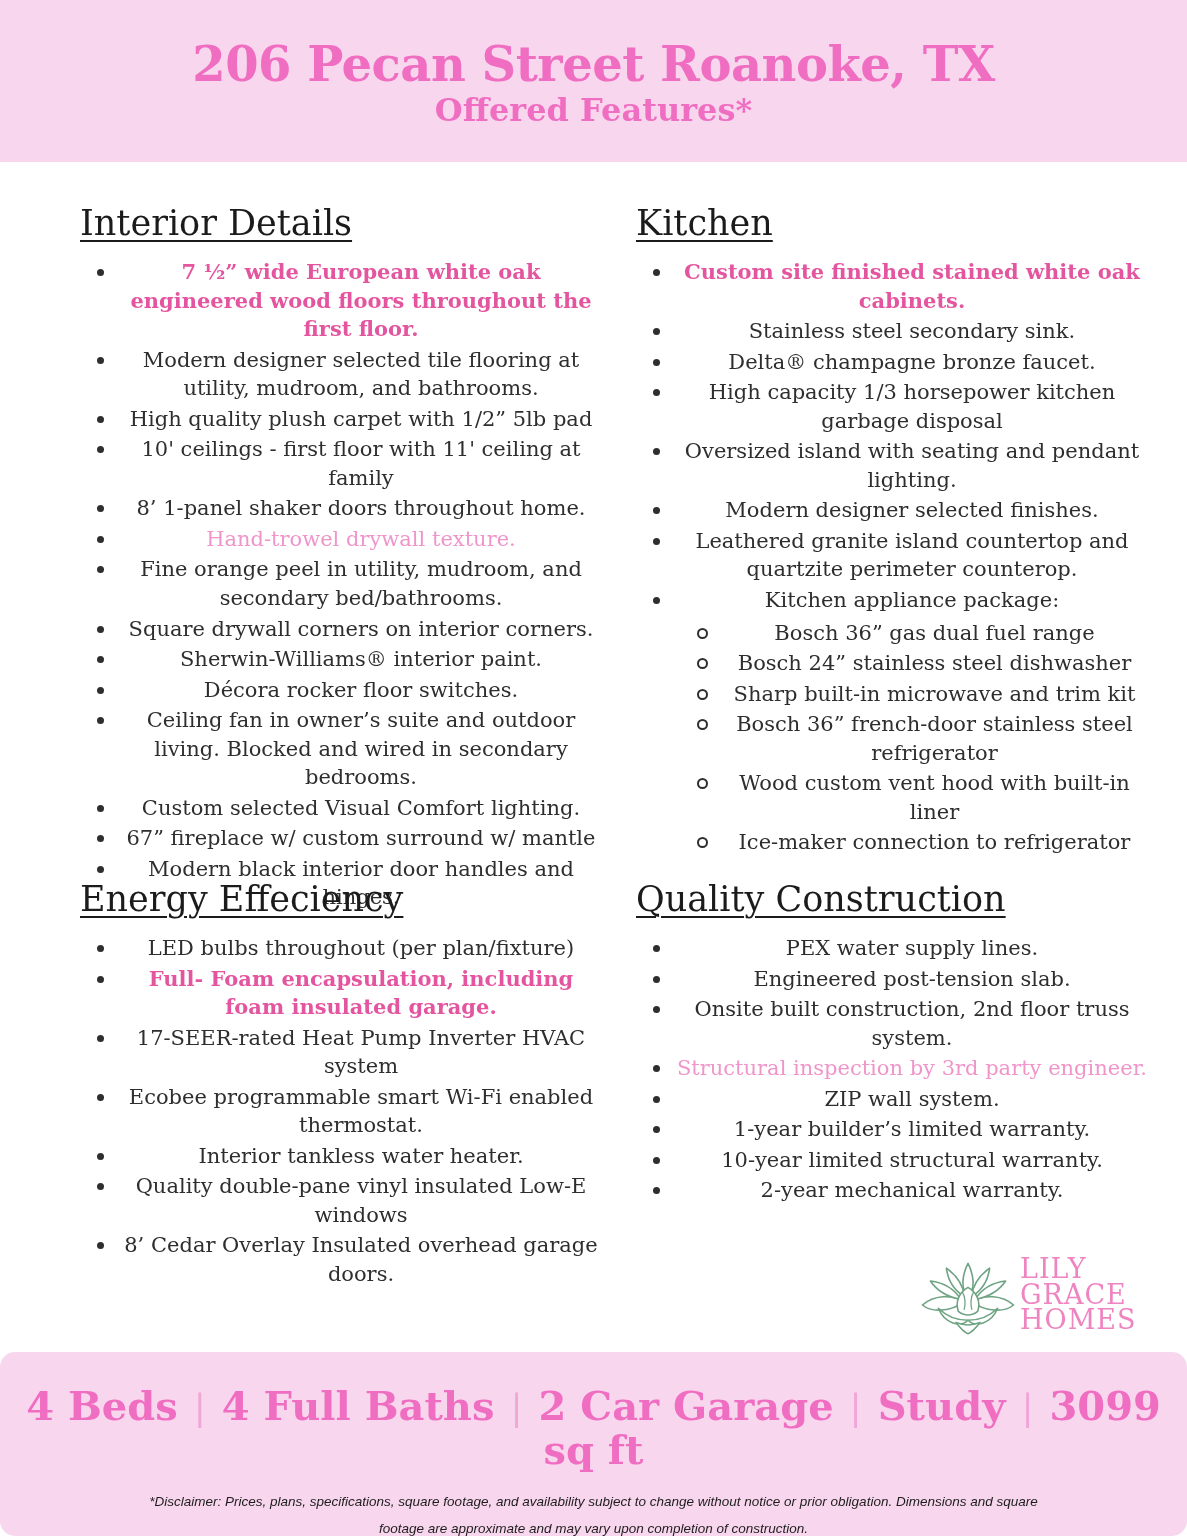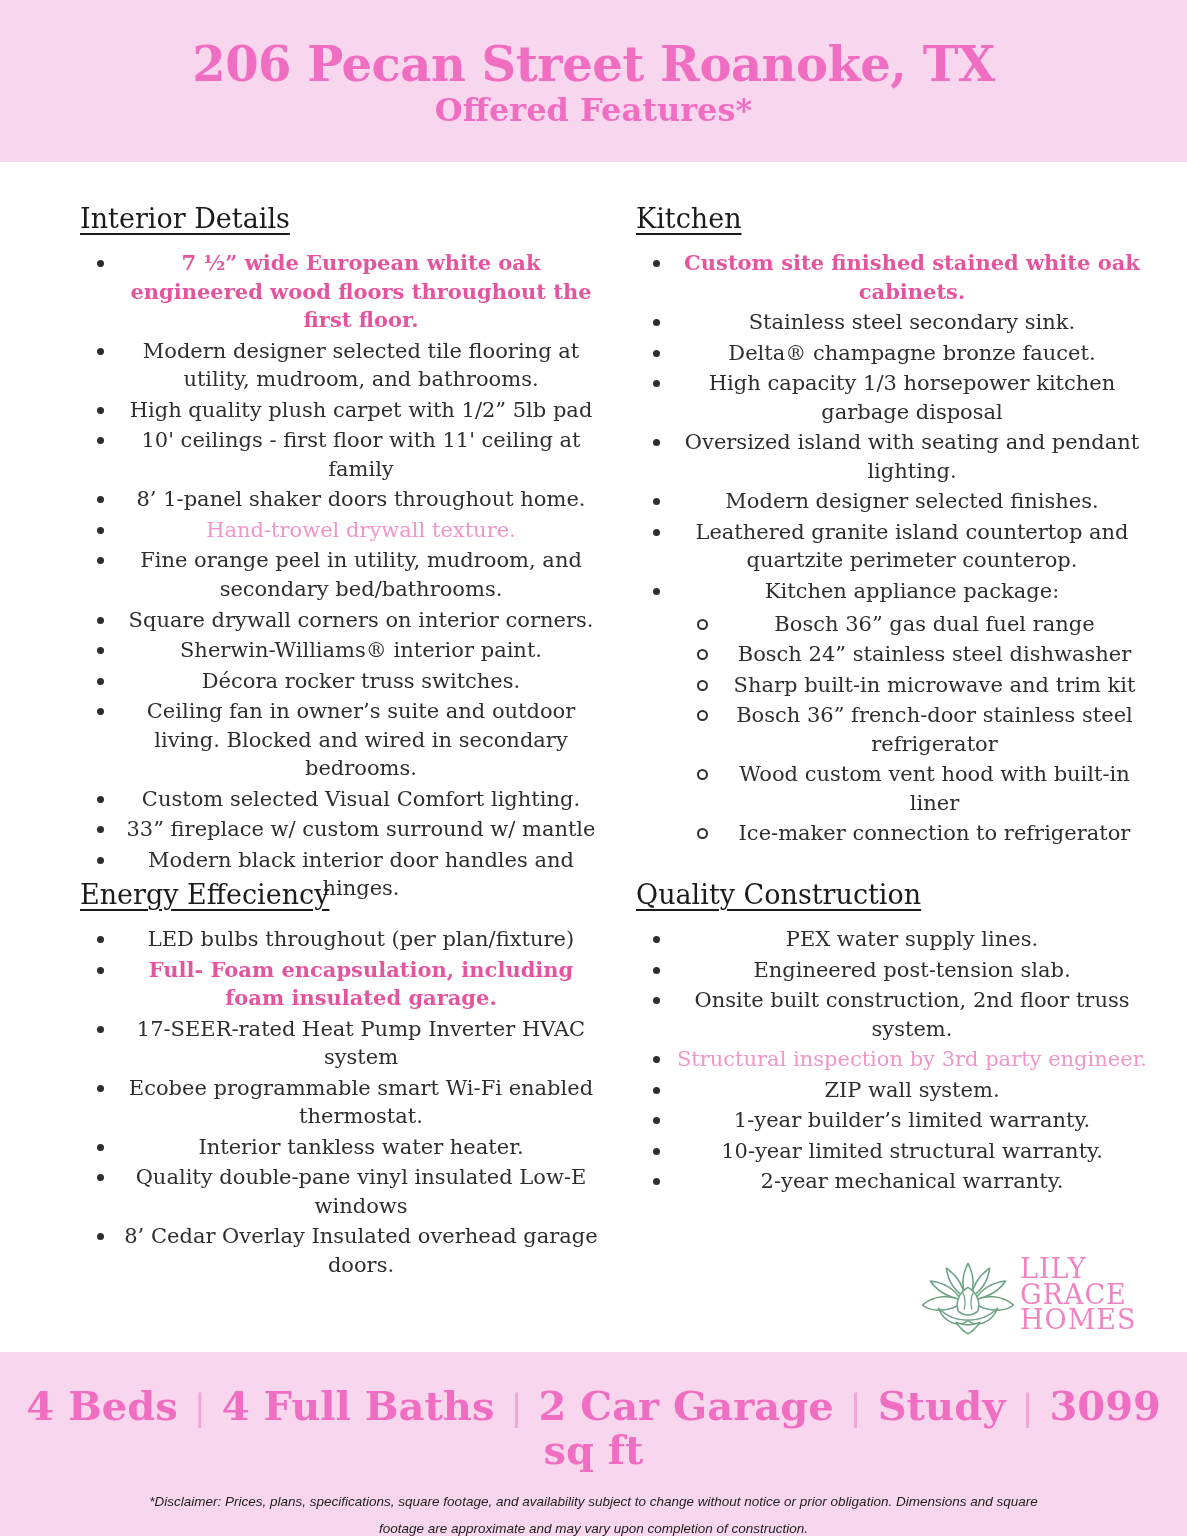--- a/index.html
+++ b/index.html
@@ -39,21 +39,21 @@
     color:var(--title-pink);
   }
   
   .sec{position:absolute;color:var(--text-dark);}
   .sec-interior{top:203px;left:80px;width:525px;}
   .sec-kitchen {top:203px;left:636px;width:515px;}
   .sec-energy  {top:879px;left:80px;width:525px;}
   .sec-quality {top:879px;left:636px;width:515px;}
   .sec-title{
     margin:0 0 15px 0;
-    font-size:27px;font-weight:normal;color:var(--heading-dark);
+    font-size:35px;font-weight:normal;color:var(--heading-dark);
     text-decoration:underline;
     text-underline-offset:5px;
     text-decoration-thickness:1.5px;
   }
   ul.features{list-style:none;margin:0;padding:0 0 0 16px;font-size:21px;line-height:1.36;text-align:center;}
   ul.features > li{position:relative;padding-left:21px;margin:0 0 2px 0;}
   ul.features > li::before{
     content:"";position:absolute;left:1px;top:11px;
     width:7px;height:7px;border-radius:50%;background:var(--text-dark);
   }
@@ -70,21 +70,21 @@
   .logo{position:absolute;top:1254px;left:916px;display:flex;align-items:flex-start;}
   .logo-flower{width:104px;height:86px;flex:0 0 auto;}
   .lotus{fill:#ffffff;stroke:var(--logo-green);stroke-width:2;stroke-linejoin:round;}
   .lotus-open{fill:none;stroke:var(--logo-green);stroke-width:1.6;}
   .logo-text{
     margin-left:0;padding-top:2px;
     font-size:27px;line-height:0.95;letter-spacing:1px;
     color:var(--logo-pink);font-weight:normal;
   }
   
-  .footer{top:1352px;height:184px;}
+  .footer{top:1352px;height:184px;border-radius:15px;}
   .stats{
     text-align:center;padding-top:32px;
     font-size:40px;font-weight:bold;color:var(--stat-pink);line-height:1.1;
   }
   .stat-sep{
     color:var(--separator-pink);font-weight:normal;
     padding:0 16px;font-size:36px;
   }
   .disclaimer{
     margin:16px auto 0 auto;max-width:890px;
@@ -107,24 +107,24 @@
     <ul class="features">
         <li class="pink-bold">7 ½” wide European white oak engineered wood floors throughout the first floor.</li>
         <li class="normal">Modern designer selected tile flooring at utility, mudroom, and bathrooms.</li>
         <li class="normal">High quality plush carpet with 1/2” 5lb pad</li>
         <li class="normal">10' ceilings - first floor with 11' ceiling at family</li>
         <li class="normal">8’ 1-panel shaker doors throughout home.</li>
         <li class="pink">Hand-trowel drywall texture.</li>
         <li class="normal">Fine orange peel in utility, mudroom, and secondary bed/bathrooms.</li>
         <li class="normal">Square drywall corners on interior corners.</li>
         <li class="normal">Sherwin-Williams® interior paint.</li>
-        <li class="normal">Décora rocker truss switches.</li>
+        <li class="normal">Décora rocker floor switches.</li>
         <li class="normal">Ceiling fan in owner’s suite and outdoor living. Blocked and wired in secondary bedrooms.</li>
         <li class="normal">Custom selected Visual Comfort lighting.</li>
-        <li class="normal">33” fireplace w/ custom surround w/ mantle</li>
+        <li class="normal">67” fireplace w/ custom surround w/ mantle</li>
         <li class="normal">Modern black interior door handles and hinges.</li>
       </ul>
   </section>
 
   <section class="sec sec-kitchen">
     <h3 class="sec-title">Kitchen</h3>
     <ul class="features">
         <li class="pink-bold">Custom site finished stained white oak cabinets.</li>
         <li class="normal">Stainless steel secondary sink.</li>
         <li class="normal">Delta® champagne bronze faucet.</li>

